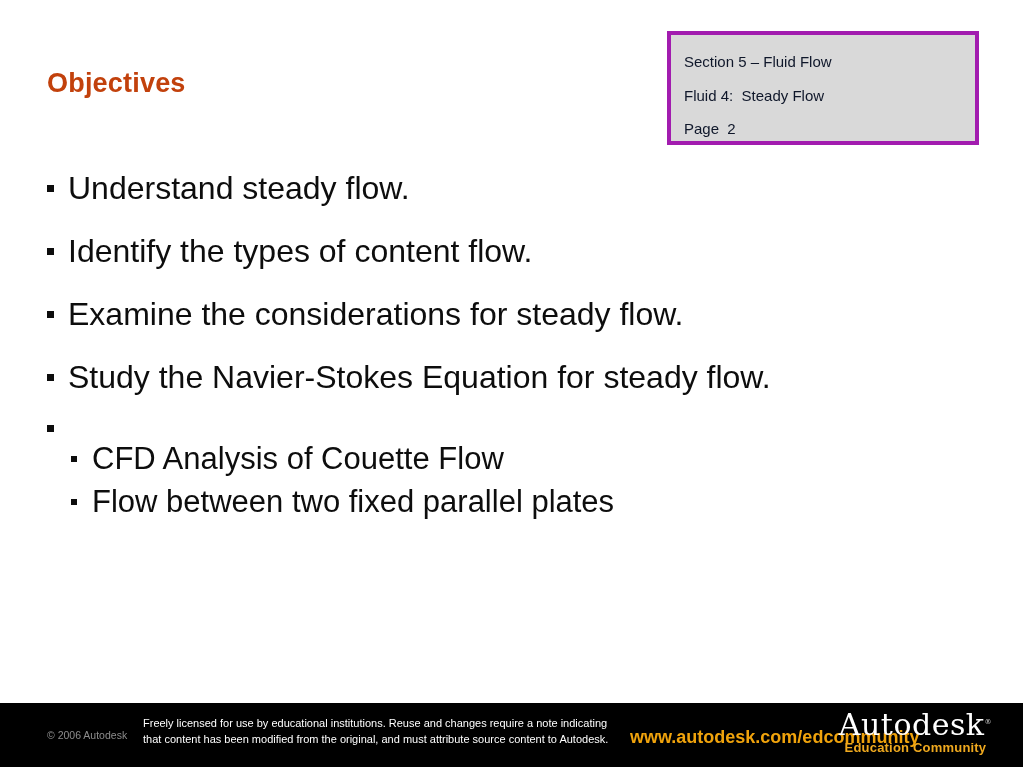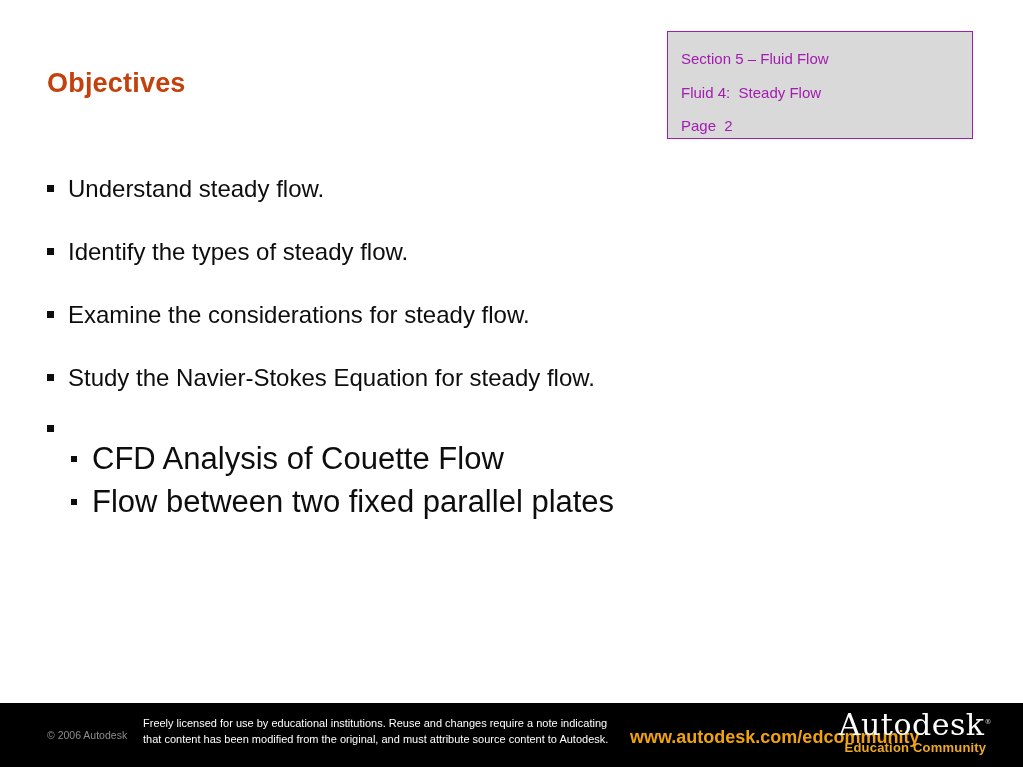--- a/index.html
+++ b/index.html
@@ -19,23 +19,23 @@
   }
 
   
   .info-box {
     position: absolute;
     left: 667px;
     top: 31px;
     width: 278px;
     height: 86px;
     background: #d9d9d9;
-    border: 1px solid #a21caf;
+    border: 4px solid #a21caf;
     padding: 10px 13px;
-    color: #a21caf;
+    color: #0f172a;
     font-size: 15px;
     line-height: 33.5px;
   }
   .info-box div {
     white-space: pre-wrap;
   }
 
   
   .slide-title {
     position: absolute;
@@ -55,21 +55,21 @@
     margin: 0;
     padding: 0;
     list-style: none;
     color: #0d0d0d;
   }
   .bullets li {
     display: flex;
     align-items: baseline;
   }
   .bullets li.lvl1 {
-    font-size: 24px;
+    font-size: 32px;
     line-height: 31px;
     margin-bottom: 32px;
   }
   .bullets li.lvl1.last-main {
     margin-bottom: 13px;
   }
   .bullets li.lvl2 {
     font-size: 31px;
     line-height: 28px;
     margin-left: 24px;
@@ -166,21 +166,21 @@
 
   <div class="slide-title">Objectives</div>
 
   <ul class="bullets">
     <li class="lvl1">
       <span class="marker"></span>
       <span>Understand steady flow.</span>
     </li>
     <li class="lvl1">
       <span class="marker"></span>
-      <span>Identify the types of steady flow.</span>
+      <span>Identify the types of content flow.</span>
     </li>
     <li class="lvl1">
       <span class="marker"></span>
       <span>Examine the considerations for steady flow.</span>
     </li>
     <li class="lvl1">
       <span class="marker"></span>
       <span>Study the Navier-Stokes Equation for steady flow.</span>
     </li>
     <li class="lvl1 last-main">

